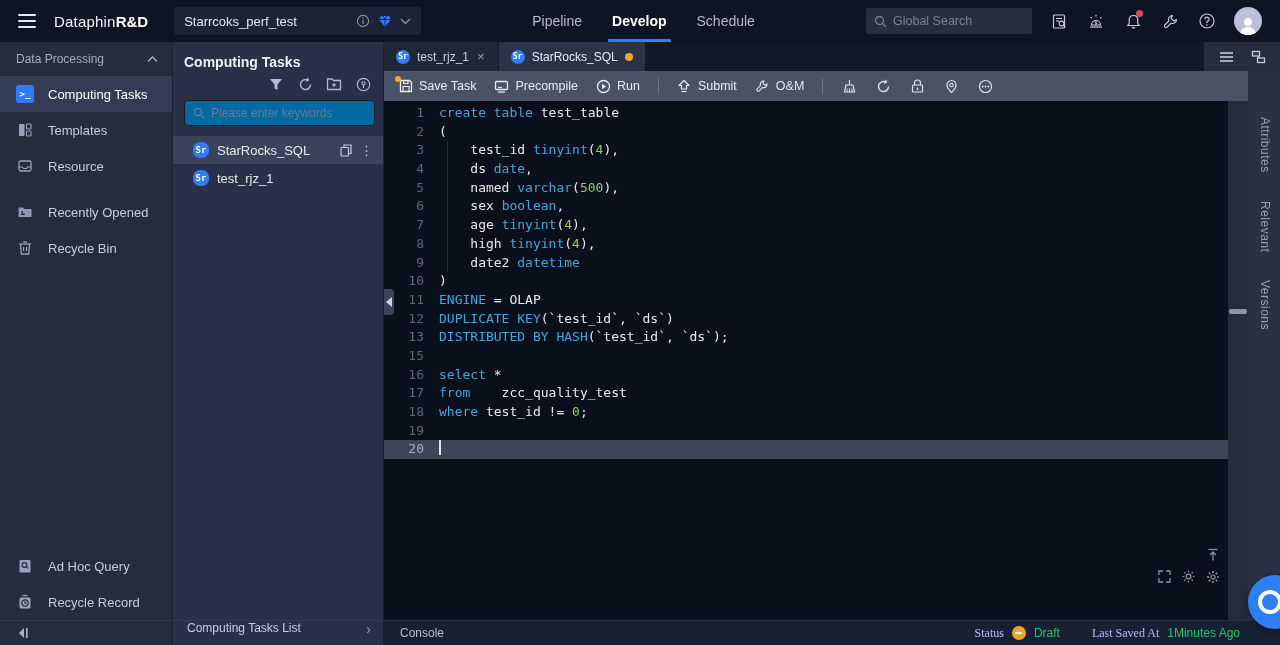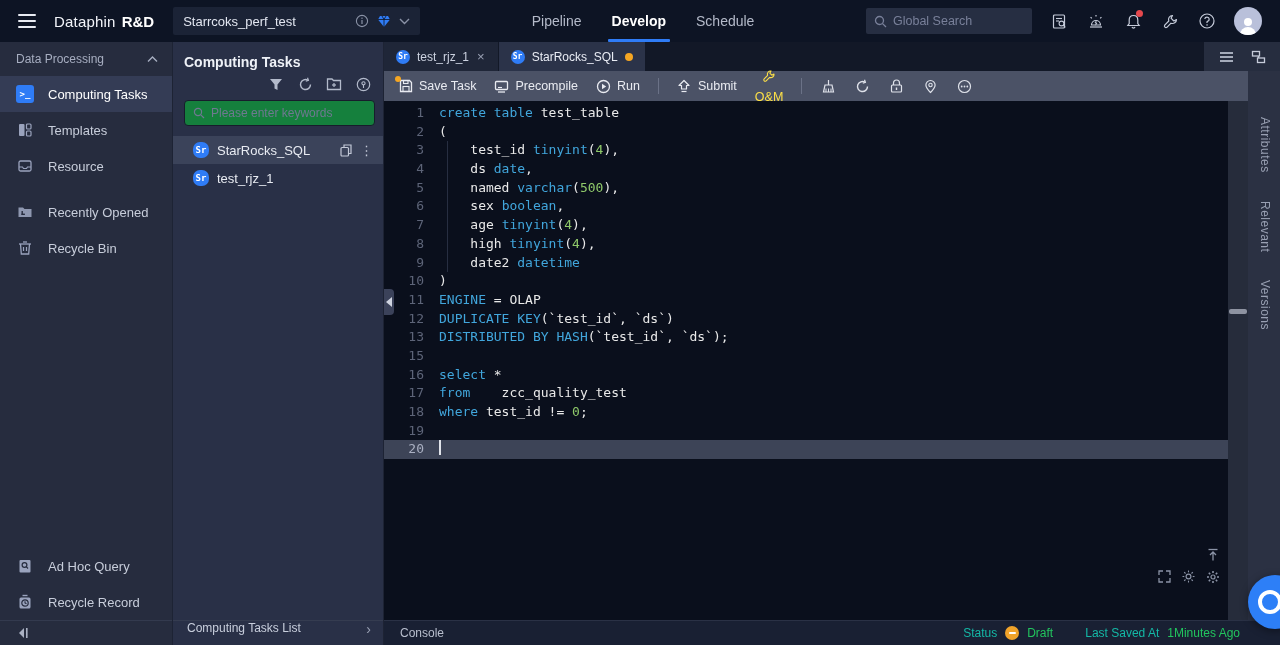--- a/index.html
+++ b/index.html
@@ -5,21 +5,21 @@
   * { margin:0; padding:0; box-sizing:border-box; }
   html,body { width:1280px; height:645px; background:#0a0f1c; }
   body { font-family:"Liberation Sans", sans-serif; font-size:13px; color:#e8ebf2; }
   .app { position:relative; width:1280px; height:645px; display:flex; flex-direction:column; overflow:hidden; background:#0a0f1c; }
 
   
   .topbar { height:42px; flex:0 0 42px; background:#0d1424; display:flex; align-items:center; }
   .hamburger { width:54px; height:42px; display:flex; align-items:center; justify-content:center; cursor:pointer; }
   .hamburger span.bars { display:flex; flex-direction:column; gap:4px; }
   .hamburger span.bars i { display:block; width:18px; height:2px; background:#e8ebf2; border-radius:1px; }
-  .brand { display:flex; align-items:center; gap:6px; margin-right:19px; white-space:nowrap; }
+  .brand { display:flex; align-items:center; margin-right:26px; white-space:nowrap; }
   .brand .b1 { font-size:15px; color:#f2f4f9; letter-spacing:.2px; }
   .brand .b2 { font-size:15px; font-weight:bold; color:#ffffff; }
   .proj-select { width:247px; height:28px; background:#1b2336; border-radius:2px; display:flex; align-items:center; padding:0 10px; gap:8px; cursor:pointer; }
   .proj-select .pname { flex:1; color:#e2e6f0; font-size:13px; white-space:nowrap; overflow:hidden; }
   .proj-select svg { flex:0 0 auto; }
   .topnav { display:flex; margin:0 auto; height:42px; align-items:stretch; gap:30px; }
   .nav-item { display:flex; align-items:center; color:#b4bac9; font-size:14px; cursor:pointer; position:relative; }
   .nav-item.active { color:#ffffff; font-weight:bold; }
   .nav-item.active::after { content:""; position:absolute; left:-4px; right:-4px; bottom:0; height:3px; background:#2f7cf6; border-radius:1px; }
   .top-right { display:flex; align-items:center; gap:17px; padding-right:18px; }
@@ -43,21 +43,21 @@
   .side-gap { height:10px; }
   .side-spacer { flex:1; }
   .side-foot { height:25px; flex:0 0 25px; border-top:1px solid #333a4e; display:flex; align-items:center; padding-left:16px; color:#aab1c3; cursor:pointer; }
 
   
   .tasks-panel { width:211px; flex:0 0 211px; background:#293047; display:flex; flex-direction:column; border-right:1px solid #1d2334; }
   .tp-title { padding:12px 11px 2px 11px; font-size:14px; font-weight:bold; color:#eef1f7; }
   .tp-icons { display:flex; justify-content:flex-end; gap:13px; padding:4px 12px 6px 0; color:#b3bacb; }
   .tp-icons .pic { width:16px; height:16px; display:flex; align-items:center; justify-content:center; cursor:pointer; }
   .tp-search { display:flex; gap:9px; padding:2px 11px 10px 11px; }
-  .tp-search .sfield { flex:1; height:26px; background:#15803d; border:1px solid #171d2c; border-radius:4px; display:flex; align-items:center; padding:0 8px; gap:6px; color:#6f7891; }
+  .tp-search .sfield { flex:1; height:26px; background:#0369a1; border:1px solid #171d2c; border-radius:4px; display:flex; align-items:center; padding:0 8px; gap:6px; color:#6f7891; }
   .tp-search input { flex:1; min-width:0; background:transparent; border:none; outline:none; color:#cfd4e2; font-size:12px; font-family:"Liberation Sans",sans-serif; }
   .tp-search input::placeholder { color:#6f7891; }
   .plus-btn { width:32px; height:26px; flex:0 0 32px; background:#2f7cf6; border:none; border-radius:2px; color:#fff; font-size:17px; line-height:1; cursor:pointer; display:flex; align-items:center; justify-content:center; }
   .task-row { height:28px; display:flex; align-items:center; gap:8px; padding:0 10px 0 20px; cursor:pointer; }
   .task-row.selected { background:#3b435a; }
   .sr-badge { width:16px; height:16px; flex:0 0 16px; background:#2f7cf6; border-radius:7px; color:#fff; font-size:9px; font-weight:bold; display:flex; align-items:center; justify-content:center; font-family:"DejaVu Sans Mono",monospace; }
   .task-name { flex:1; color:#e8ebf2; font-size:13px; white-space:nowrap; overflow:hidden; }
   .task-actions { display:flex; align-items:center; gap:7px; color:#c3c9d8; }
   .task-actions .pic { width:14px; height:14px; display:flex; align-items:center; justify-content:center; cursor:pointer; }
   .dots { font-size:13px; letter-spacing:0; cursor:pointer; color:#c3c9d8; }
@@ -74,21 +74,21 @@
   .etab .close { color:#9aa1b4; font-size:13px; padding:0 1px; cursor:pointer; }
   .etab .dirty { width:8px; height:8px; border-radius:50%; background:#f5a623; }
   .tab-corner { margin-left:auto; background:#262d3f; display:flex; align-items:center; gap:16px; padding:0 14px; color:#c6ccda; }
   .tab-corner .pic { width:16px; height:16px; display:flex; align-items:center; justify-content:center; cursor:pointer; }
 
   .work-body { flex:1; min-height:0; display:flex; }
   .editor-col { flex:1; min-width:0; display:flex; flex-direction:column; }
   .toolbar { height:30px; flex:0 0 30px; background:#4b5266; display:flex; align-items:center; gap:18px; padding:0 14px; color:#e9ebf1; font-size:12.5px; }
   .tbtn { display:flex; align-items:center; gap:6px; cursor:pointer; white-space:nowrap; }
   .tbtn .pic { width:15px; height:15px; display:flex; align-items:center; justify-content:center; position:relative; }
-  .tbtn.dim { color:#fde047;flex-direction:column; }
+  .tbtn.dim { color:#e5e5e5; }
   .tb-divider { width:1px; height:16px; background:#6b7287; }
   .tb-iconbtn { width:16px; height:16px; display:flex; align-items:center; justify-content:center; color:#dfe2ea; cursor:pointer; }
   .save-dot { position:absolute; top:-3px; left:-3px; width:6px; height:6px; border-radius:50%; background:#f5a623; }
 
   
   .code-area { flex:1; min-height:0; position:relative; background:#0a0f1c; overflow:hidden; font-family:"DejaVu Sans Mono",monospace; font-size:13px; padding-top:3px; }
   .code-line { display:flex; height:18.7px; line-height:18.7px; position:relative; white-space:pre; }
   .code-line .ln { width:40px; flex:0 0 40px; text-align:right; margin-right:15px; color:#5d6478; user-select:none; }
   .code-line .lc { flex:1; color:#e9e9e9; }
   .code-line.current { background:#3d4457; }
@@ -107,21 +107,21 @@
   .code-fabs .pic { width:15px; height:15px; display:flex; align-items:center; justify-content:center; cursor:pointer; }
 
   
   .right-strip { width:32px; flex:0 0 32px; background:#2b3143; border-left:1px solid #20263700; display:flex; flex-direction:column; align-items:center; padding-top:46px; gap:28px; }
   .vtab { writing-mode:vertical-rl; color:#99a0b3; font-size:12px; letter-spacing:.5px; cursor:pointer; }
 
   
   .console-bar { height:25px; flex:0 0 25px; background:#192033; border-top:1px solid #2a3145; display:flex; align-items:center; padding:0 40px 0 16px; font-size:12px; }
   .console-label { color:#b9bfce; cursor:pointer; }
   .status-right { margin-left:auto; display:flex; align-items:center; gap:8px; }
-  .muted { color:#14b8a6; }
+  .muted { color:#c4b5fd;font-family:Liberation Serif, serif; }
   .strong { color:#22c55e; }
   .status-circle { width:14px; height:14px; border-radius:50%; background:#f0a32a; color:#1a2132; display:flex; align-items:center; justify-content:center; font-size:11px; font-weight:bold; line-height:1; }
   .status-circle i { display:block; width:7px; height:2px; background:#ffffff; border-radius:1px; }
   .gap24 { width:16px; }
 
   
   .fab { position:absolute; left:1248px; top:575px; width:54px; height:54px; border-radius:50%; background:#2d7ff7; box-shadow:0 2px 8px rgba(0,0,0,.4); cursor:pointer; }
   .fab .ring { position:absolute; left:10px; top:15px; width:24px; height:24px; border:4px solid #ffffff; border-radius:50%; }
 
   svg.ic { display:block; }

